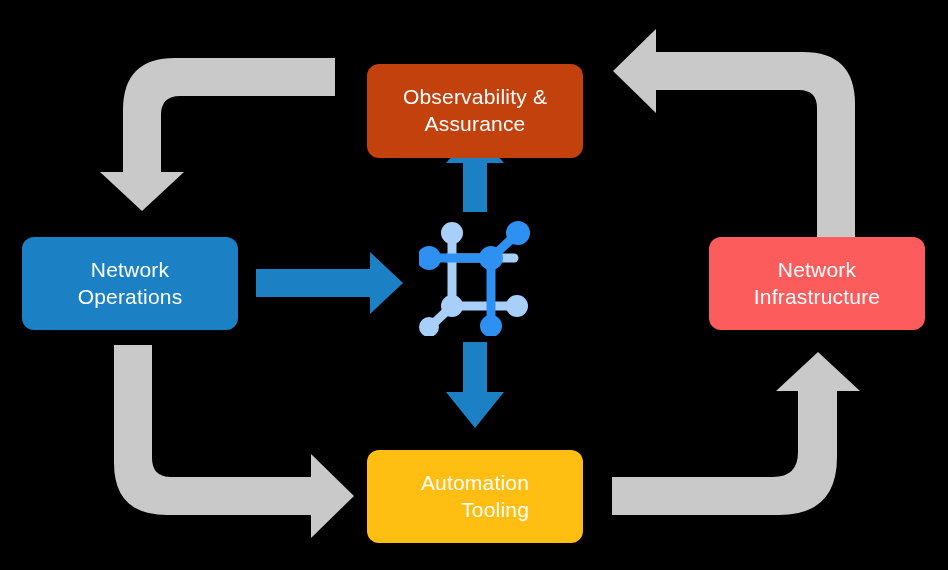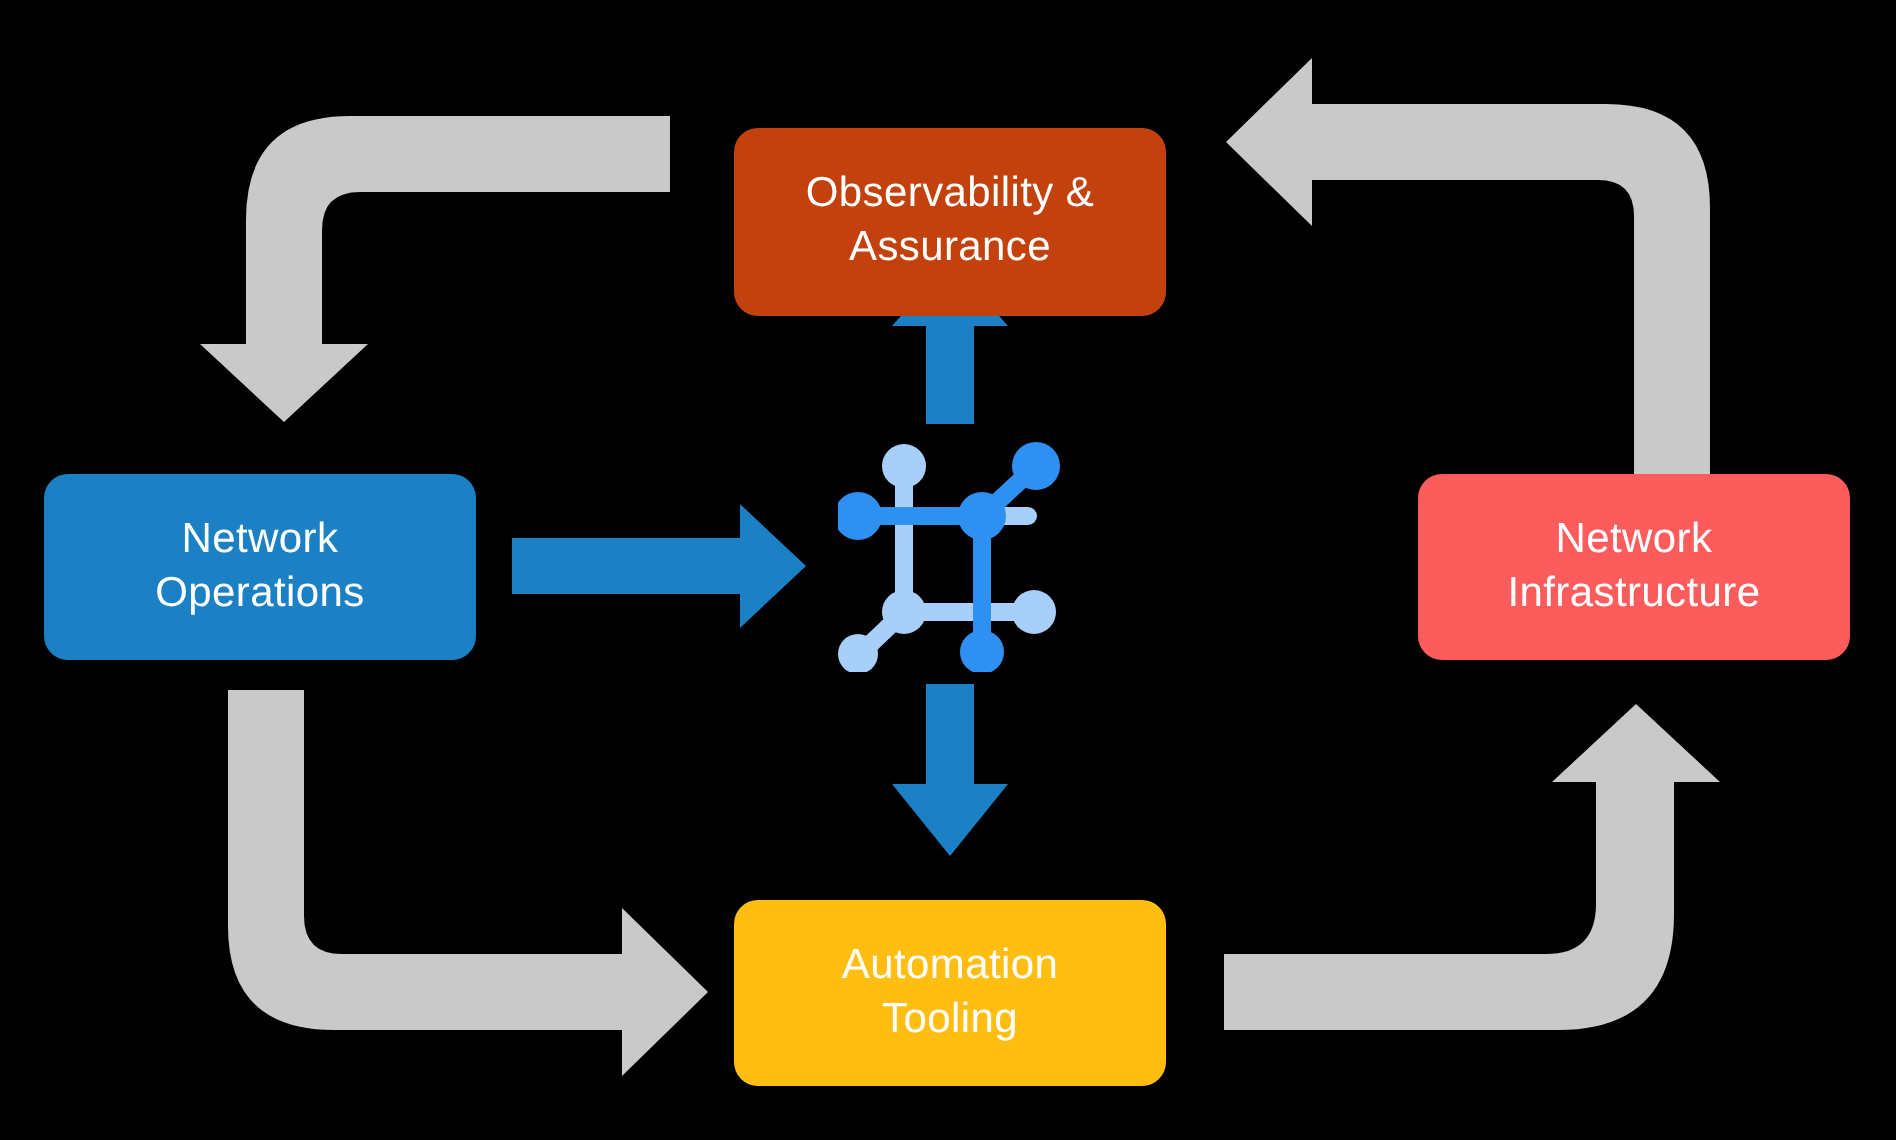--- a/index.html
+++ b/index.html
@@ -63,20 +63,21 @@
     width: 216px;
     height: 93px;
     background: #fc5c5c;
   }
   #box-automation-tooling {
     left: 367px;
     top: 450px;
     width: 216px;
     height: 93px;
     background: #ffbe11;
+    text-align: right;
   }
   .box-label {
     display: block;
     white-space: pre-line;
   }
   #center-icon {
     position: absolute;
     left: 419px;
     top: 218px;
     width: 118px;

